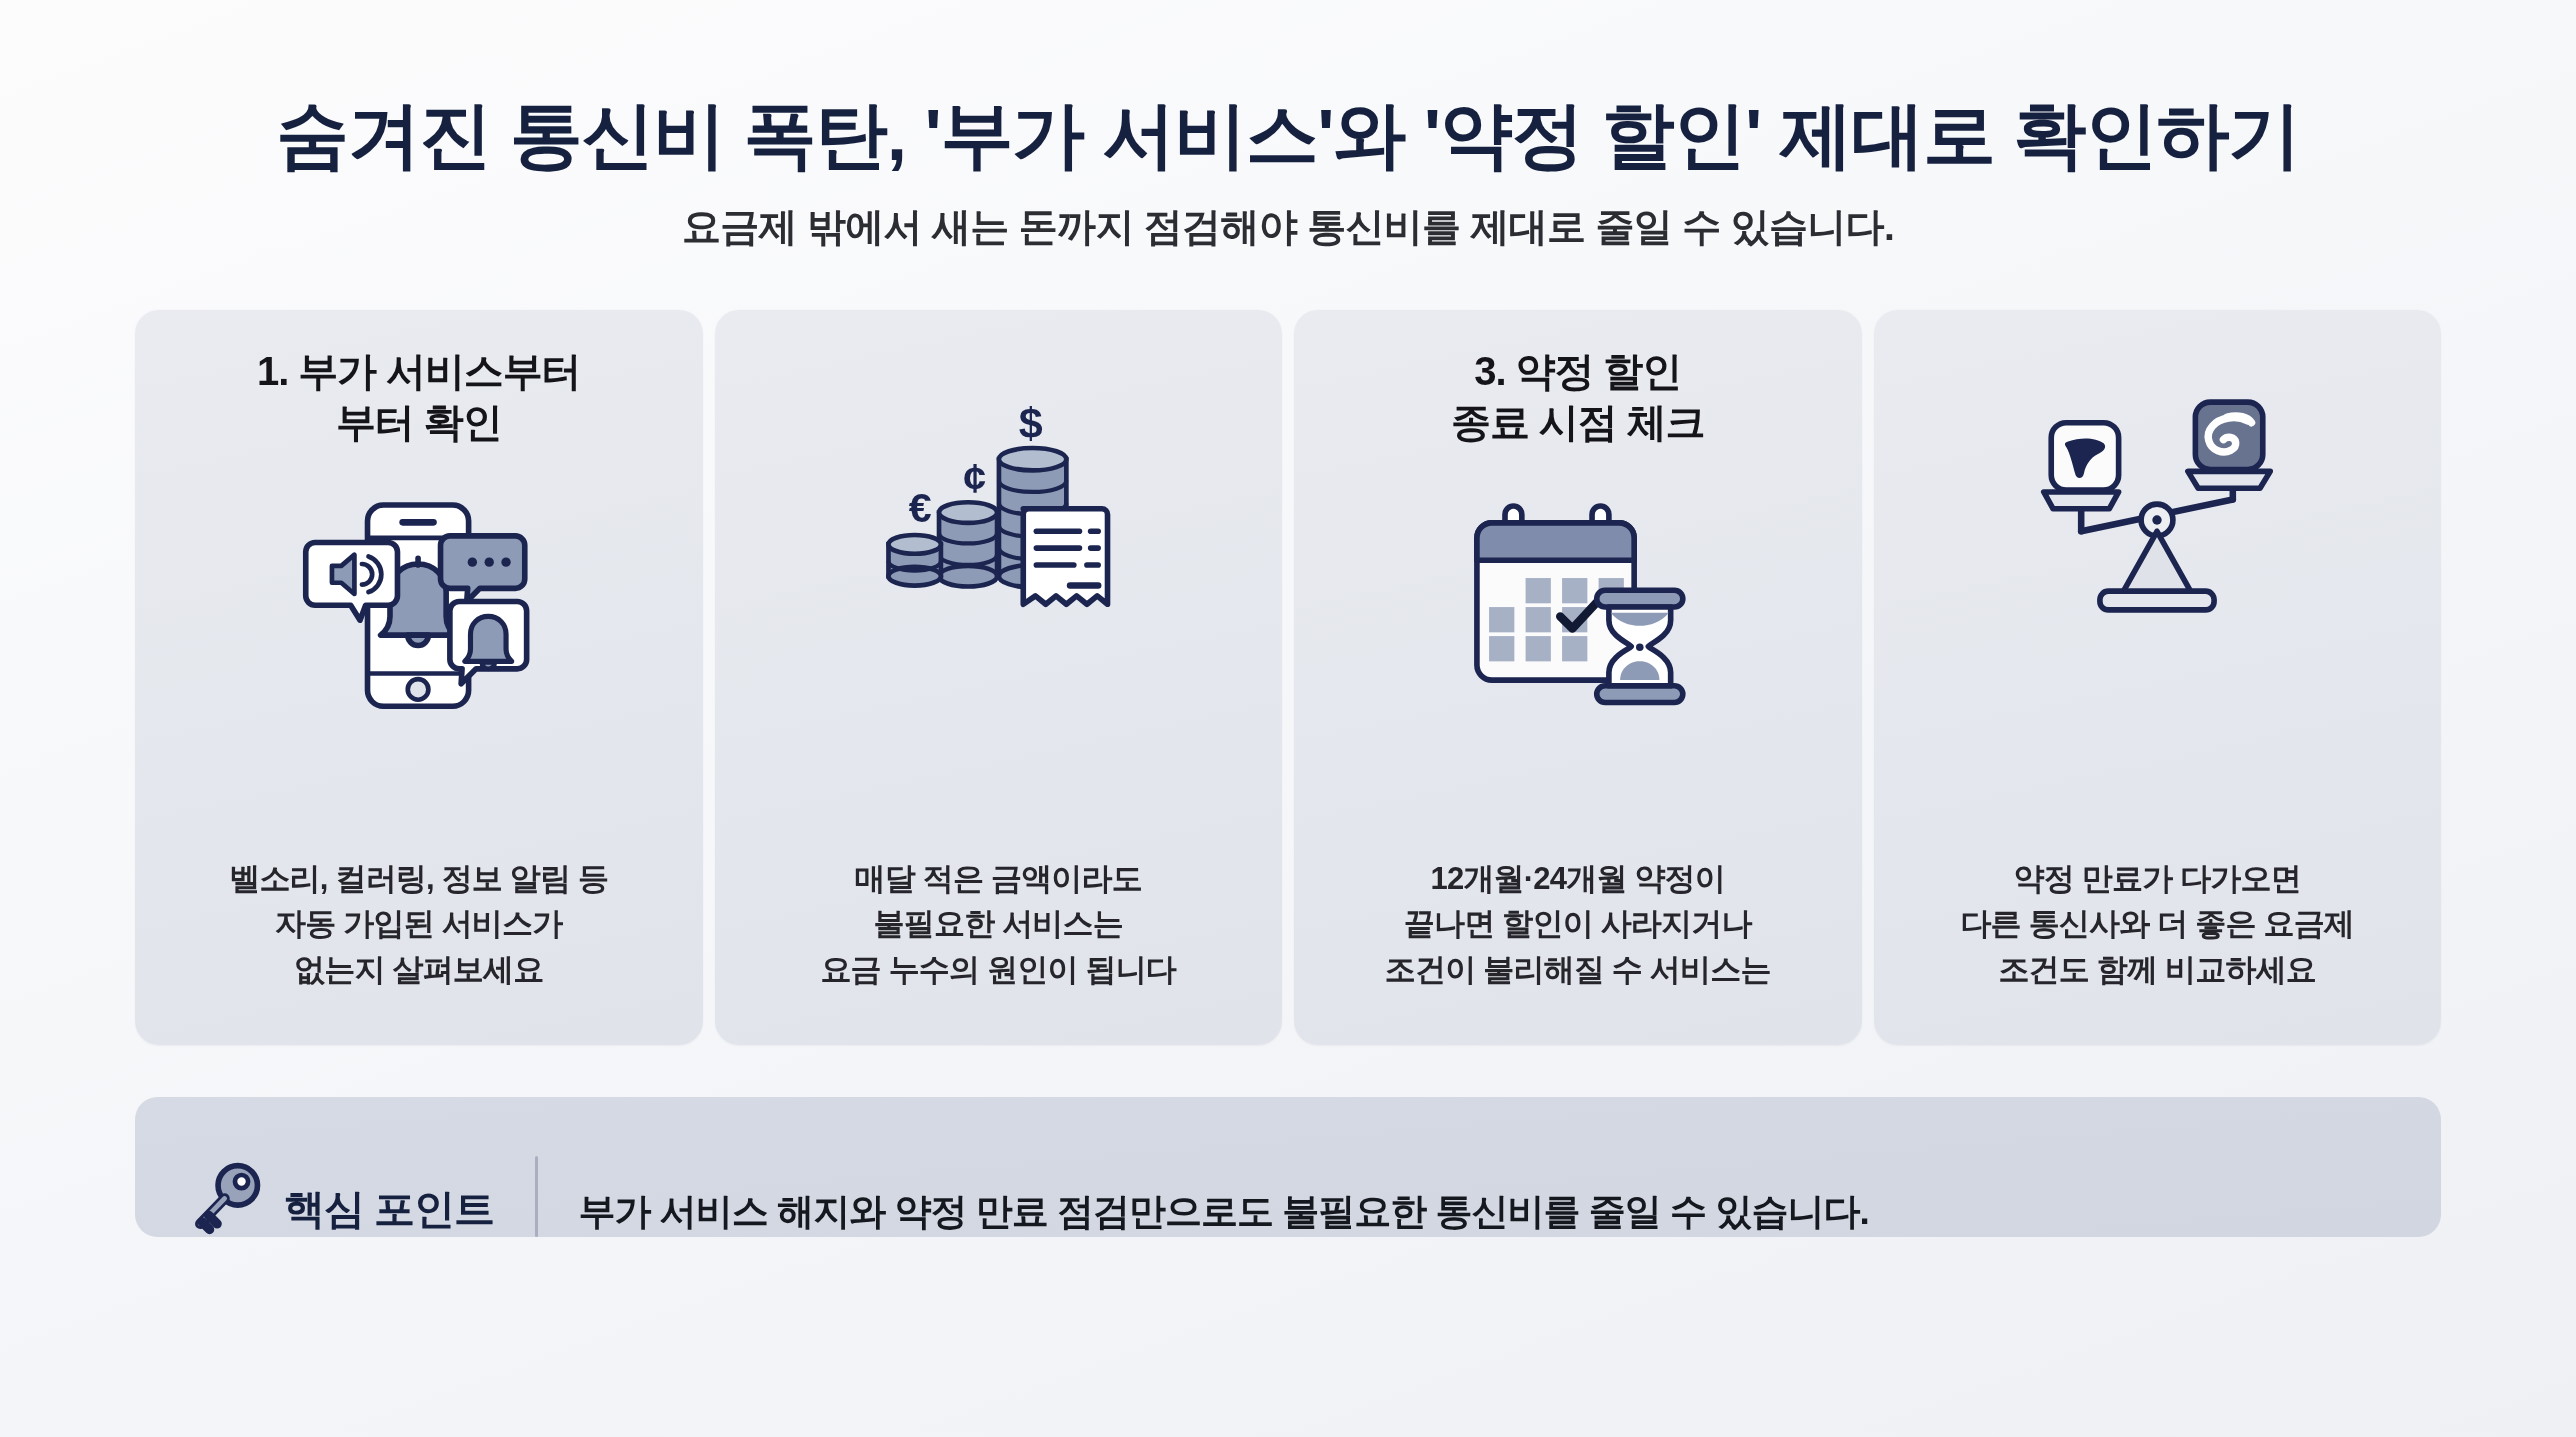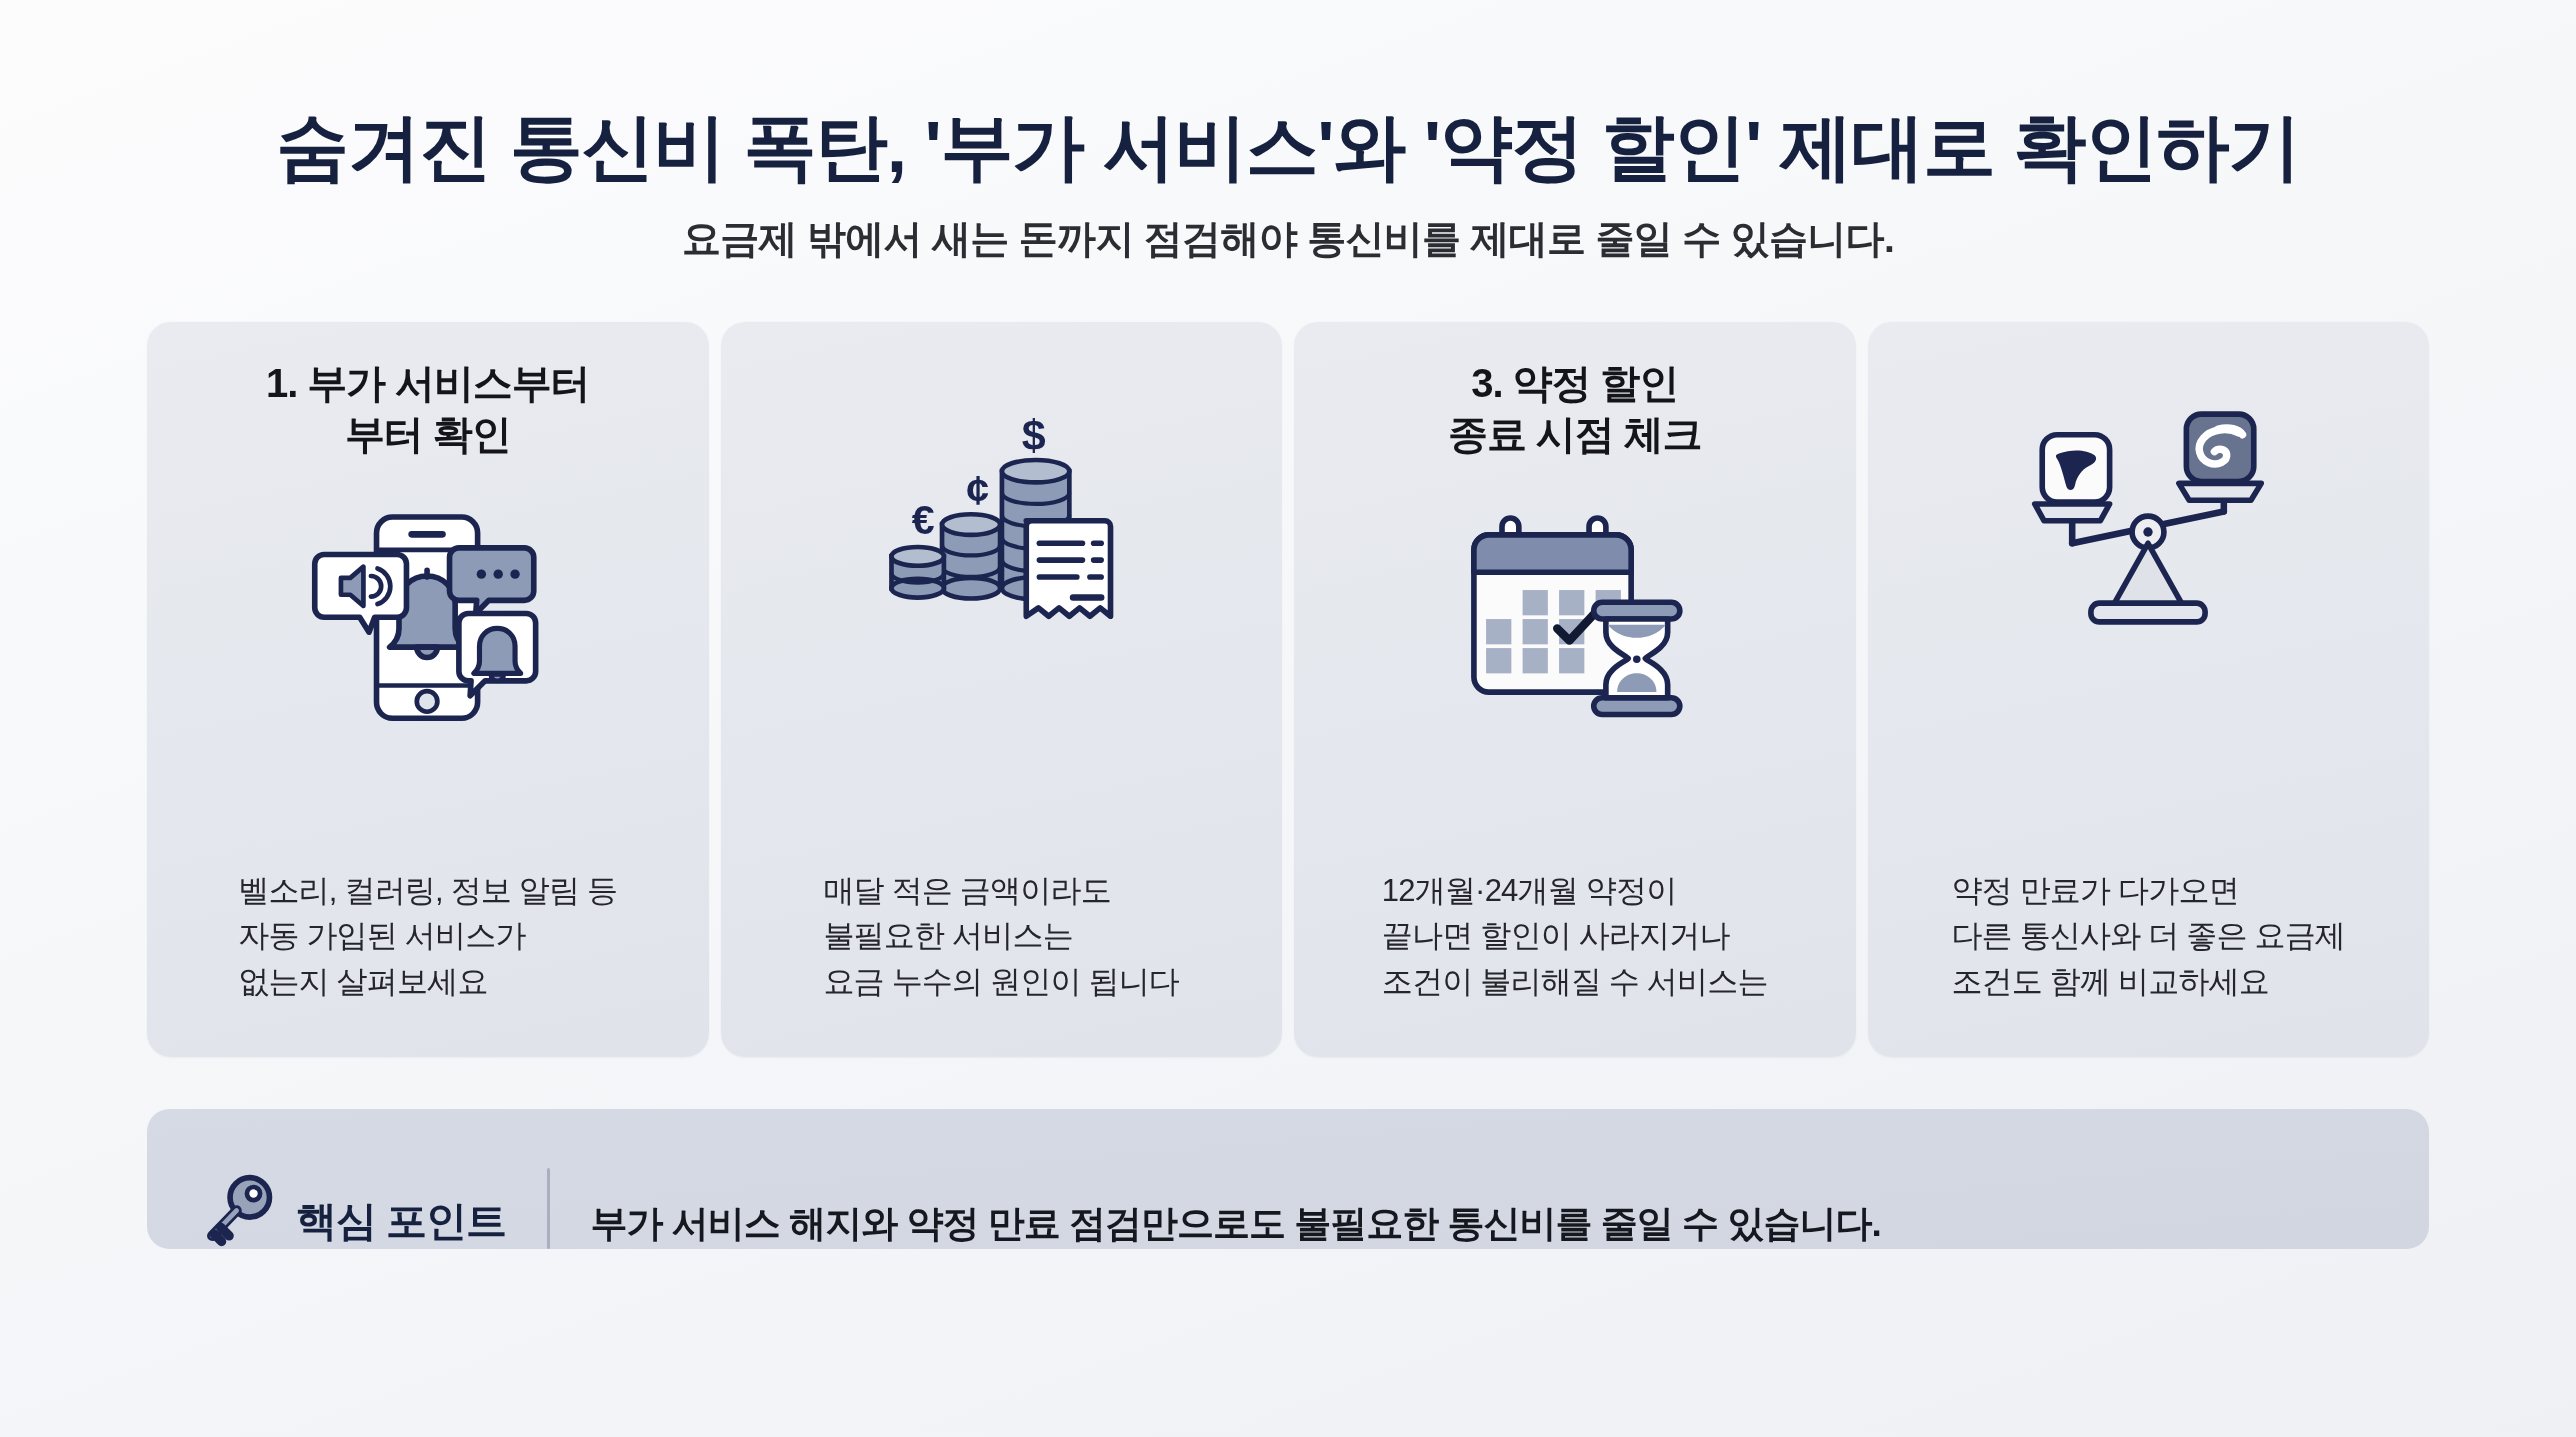--- a/index.html
+++ b/index.html
@@ -13,21 +13,21 @@
     font-family: "Liberation Sans", "DejaVu Sans", sans-serif;
     background: #ffffff;
   }
 
   #poster {
     position: relative;
     width: 2576px;
     height: 1438px;
     box-sizing: border-box;
     background: linear-gradient(160deg, #fcfcfd 0%, #f7f8fa 38%, #eef0f4 100%);
-    padding: 16px;
+    padding: 4px;
   }
 
   
   .header {
     padding-top: 90px;
     text-align: center;
   }
   .title {
     font-size: 73px;
     font-weight: 700;
@@ -83,24 +83,24 @@
     margin-top: 34px;
     height: 253px;
     display: flex;
     align-items: center;
     justify-content: center;
   }
   .card-body {
     margin-top: auto;
     margin-bottom: 20.6px;
     font-size: 31px;
-    font-weight: 400;
+    font-weight: 700;
     color: #25252b;
     line-height: 1.46;
-    text-align: left;
+    text-align: center;
     letter-spacing: -0.8px;
     white-space: pre-line;
   }
 
   
   .footer {
     margin: 52px 131px 0 131px;
     height: 140px;
     border-radius: 22.5px;
     background: linear-gradient(175deg, #d6dae4 0%, #d2d6e1 100%);

